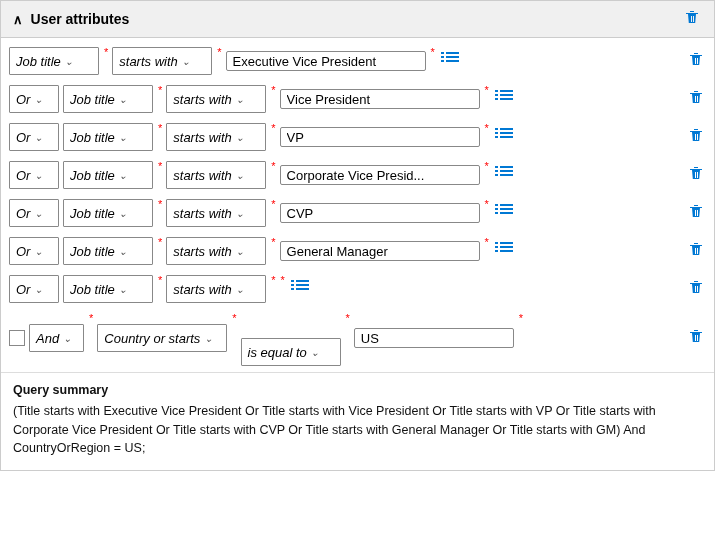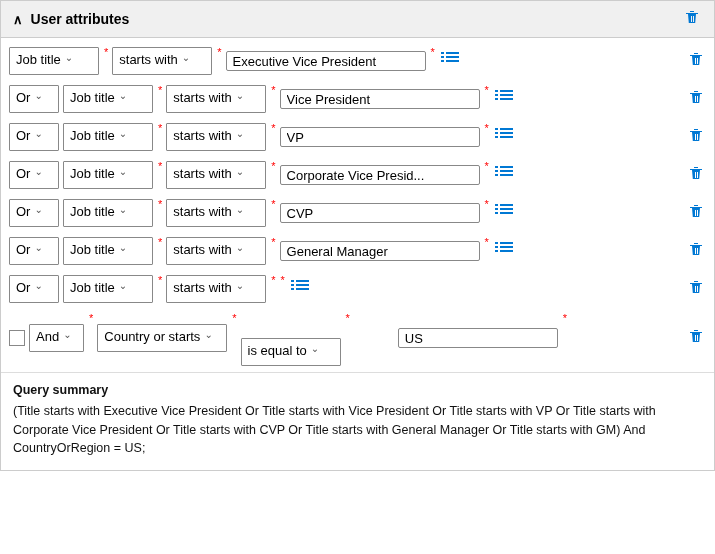--- a/index.html
+++ b/index.html
@@ -47,26 +47,27 @@
       gap: 4px;
       min-height: 34px;
     }
 
     .select-box {
       border: 1px solid #888;
       background: #fff;
       padding: 4px 6px;
       border-radius: 1px;
       display: flex;
-      align-items: flex-start;
+      align-items: center;
       gap: 4px;
       cursor: pointer;
       white-space: nowrap;
       height: 28px;
       font-size: 13px;
+      font-style: italic;
     }
 
     .select-box .chevron-down {
       font-size: 10px;
       color: #555;
     }
 
     .required-star {
       color: red;
       font-size: 11px;
@@ -388,21 +389,21 @@
         <div class="select-box" style="min-width:130px;">
       <span>Country or starts</span>
       <span class="chevron-down">⌄</span>
     </div>
         <span class="required-star">*</span>
         <div class="select-box" style="min-width:100px;margin-top:28px;">
       <span>is equal to</span>
       <span class="chevron-down">⌄</span>
     </div>
         <span class="required-star">*</span>
-        <input class="text-input" type="text" value="US" style="max-width: 160px; margin-left: 44px;">
+        <input class="text-input" type="text" value="US" style="max-width: 160px;">
         <span class="required-star">*</span>
         <button class="trash-btn" style="margin-left:auto;">
     <svg width="16" height="16" viewBox="0 0 16 16" fill="#0078d4">
       <path d="M6 2h4v1H6V2zM2 4h12v1H2V4zm2 1h8l-.8 9H4.8L4 5zm3 2v6h1V7H7zm2 0v6h1V7H9z"></path>
     </svg>
   </button>
       </div>
     </div>
 
   <div class="query-summary">

